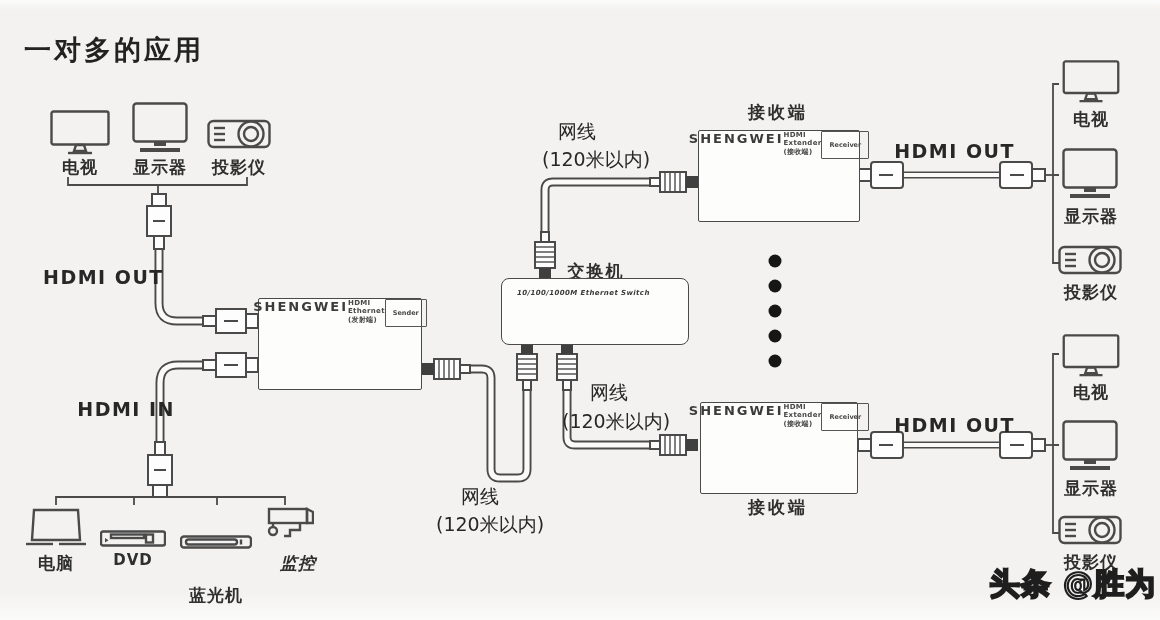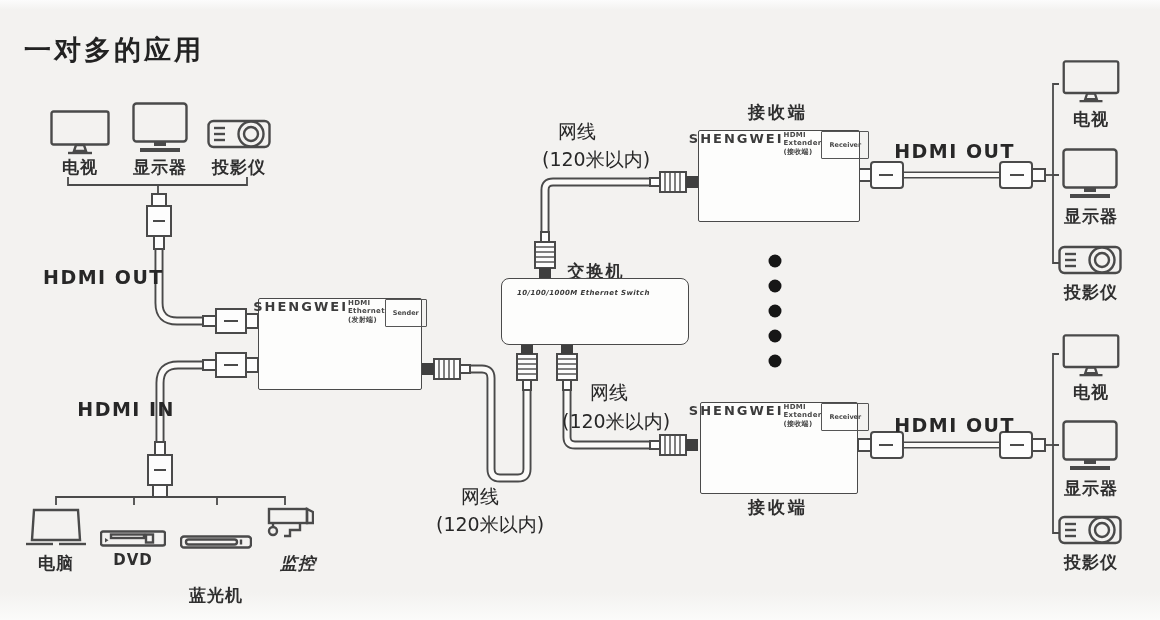--- a/index.html
+++ b/index.html
@@ -293,13 +293,14 @@
   <div id="switch-text">10/100/1000M Ethernet Switch</div>
 
   <div class="lbl" style="left:1060px;top:108px;width:62px;">电视</div>
   <div class="lbl" style="left:1054px;top:205px;width:74px;">显示器</div>
   <div class="lbl" style="left:1056px;top:281px;width:70px;">投影仪</div>
 
   <div class="lbl" style="left:1060px;top:381px;width:62px;">电视</div>
   <div class="lbl" style="left:1054px;top:477px;width:74px;">显示器</div>
   <div class="lbl" style="left:1056px;top:551px;width:70px;">投影仪</div>
 
+  <div id="watermark">头条 @胜为</div>
 </div>
 
 </body></html>

